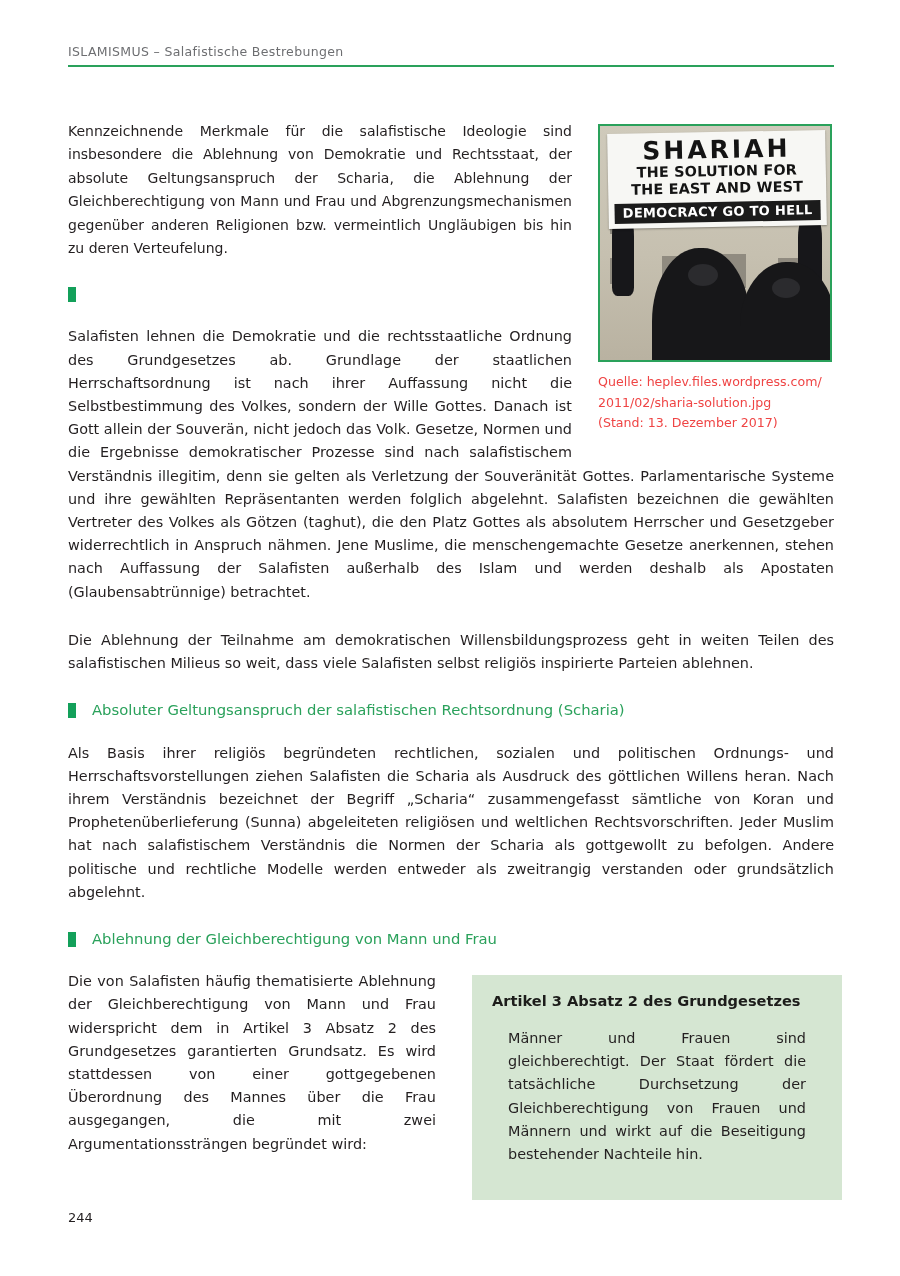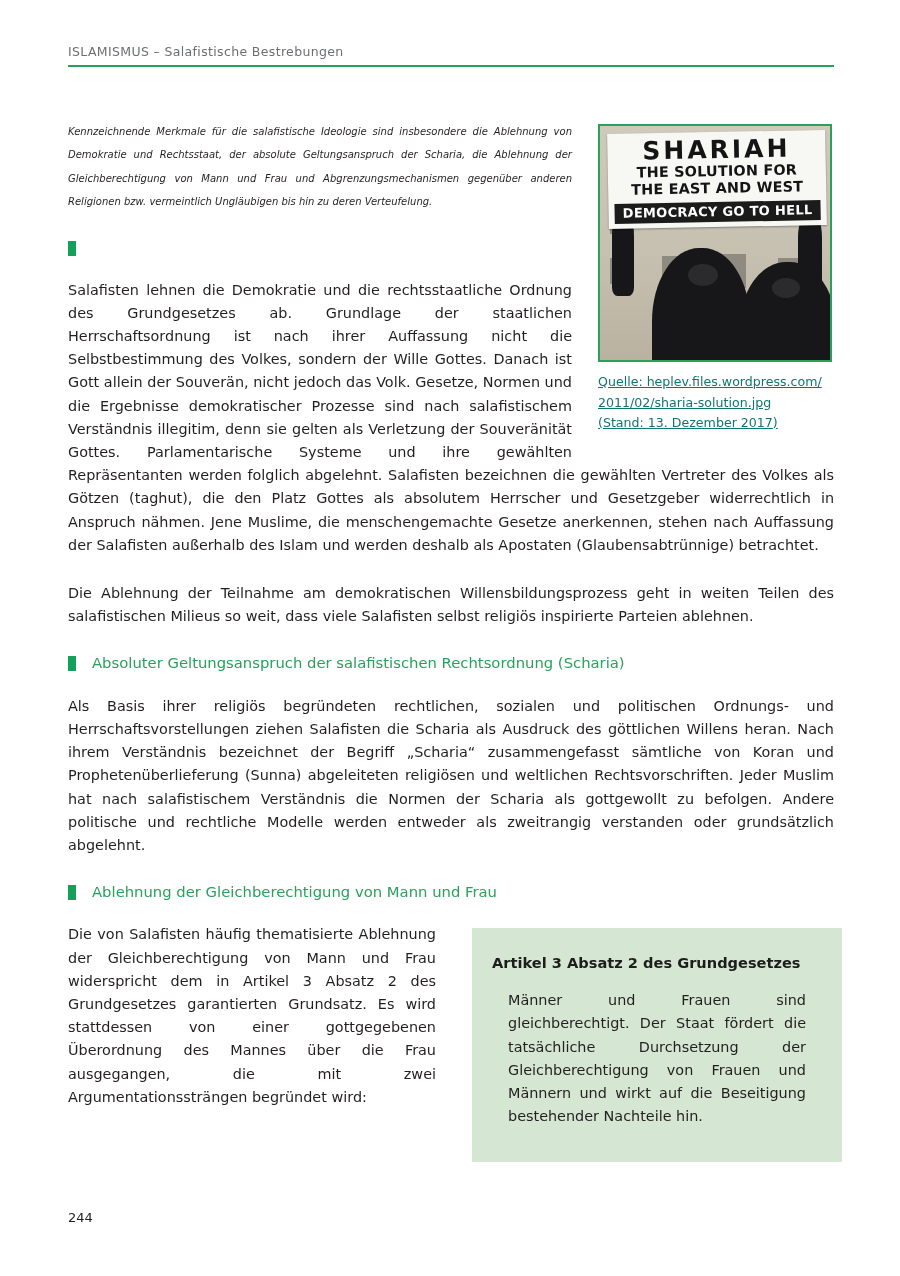--- a/index.html
+++ b/index.html
@@ -52,23 +52,22 @@
 
   p.body {
     margin: 0;
     font-size: 14.4px;
     line-height: 23.2px;
     text-align: justify;
     color: #231f20;
     font-family: "DejaVu Sans", sans-serif;
   }
   p.narrow {
-    font-size: 10px;
+    font-size: 14px;
     line-height: 23.4px;
-    font-style: italic;
   }
 
   
   .figure {
     float: right;
     width: 236px;
     margin: 4px 0 8px 26px;
   }
   .photo {
     width: 234px;
@@ -147,23 +146,22 @@
   .ph-face {
     position: absolute;
     background: #2b2b2e;
     border-radius: 50%;
   }
 
   .caption {
     margin-top: 10px;
     font-size: 12.6px;
     line-height: 20.5px;
-    color: #0f766e;
-    font-family: "DejaVu Sans", sans-serif;
-    text-decoration: underline;
+    color: #ef4444;
+    font-family: "DejaVu Sans", sans-serif;
   }
 
   
   .subhead {
     display: flex;
     align-items: center;
     margin: 27px 0 23px 0;
   }
   .subhead-bullet {
     width: 8px;
@@ -195,21 +193,21 @@
     flex: 0 0 auto;
     background: #d5e6d2;
     padding: 16px 20px 18px 20px;
     box-sizing: border-box;
     margin-top: 5px;
   }
   .box-title {
     font-size: 14.6px;
     font-weight: bold;
     color: #1d1d1b;
-    margin: 9px 0 2px 0;
+    margin: 0 0 2px 0;
     font-family: "DejaVu Sans", sans-serif;
     line-height: 1.35;
   }
   .box-body {
     margin: 16px;
     font-size: 14.4px;
     line-height: 23.2px;
     text-align: justify;
     color: #231f20;
     font-family: "DejaVu Sans", sans-serif;

